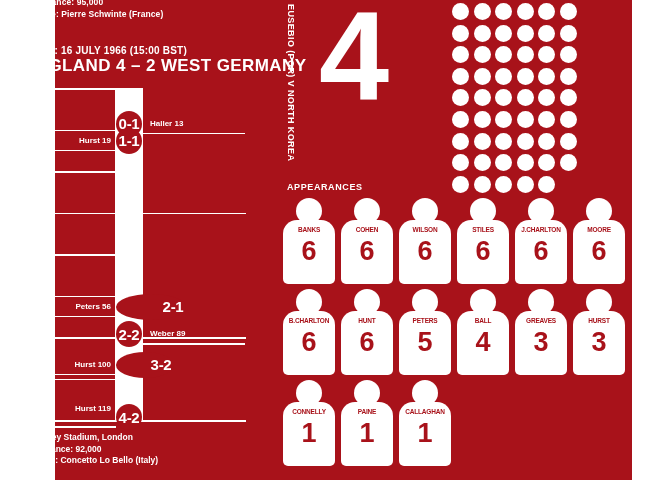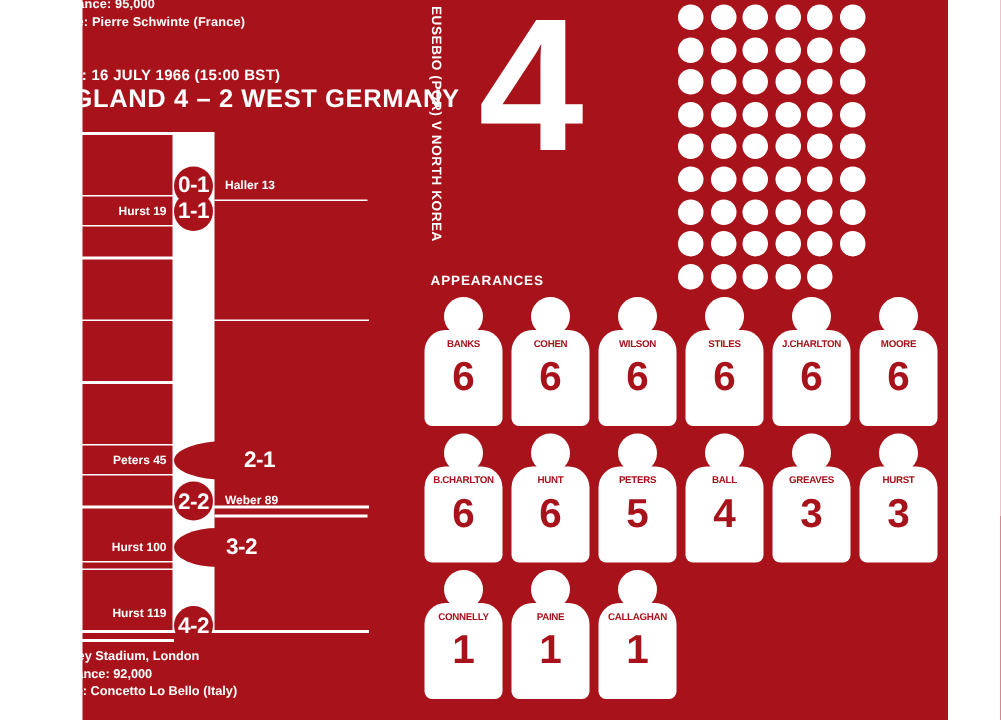--- a/index.html
+++ b/index.html
@@ -168,21 +168,21 @@
       </div>
     <div class="band"></div>
     <div id="goal-layer">
         <div class="bubble" style="top: 110.967px;">0-1</div>
         <div class="goal-label ger" style="top: 118.967px; left: 150px;">Haller 13</div>
         <div class="hline" style="top: 132.967px; left: 143px; width: 102px;"></div>
         <div class="bubble" style="top: 127.567px;">1-1</div>
         <div class="goal-label eng" style="top: 135.567px; right: 149px;">Hurst 19</div>
         <div class="hline" style="top: 149.567px; left: 26px; width: 90px;"></div>
         <div class="bubble" style="top: 293.567px; padding-left: 44px;">2-1</div>
-        <div class="goal-label eng" style="top: 301.567px; right: 149px;">Peters 45</div>
+        <div class="goal-label eng" style="top: 301.567px; right: 149px;">Peters 56</div>
         <div class="hline" style="top: 315.567px; left: 26px; width: 90px;"></div>
         <div class="bubble" style="top: 321.233px;">2-2</div>
         <div class="goal-label ger" style="top: 329.233px; left: 150px;">Weber 89</div>
         <div class="hline" style="top: 343.233px; left: 143px; width: 102px;"></div>
         <div class="bubble" style="top: 351.667px; padding-left: 32px;">3-2</div>
         <div class="goal-label eng" style="top: 359.667px; right: 149px; margin-left: 20px;">Hurst 100</div>
         <div class="hline" style="top: 373.667px; left: 26px; width: 90px;"></div>
         <div class="bubble" style="top: 404.233px;">4-2</div>
         <div class="goal-label eng" style="top: 404px; right: 149px;">Hurst 119</div>
         <div class="hline" style="top: 426.233px; left: 26px; width: 90px;"></div>

